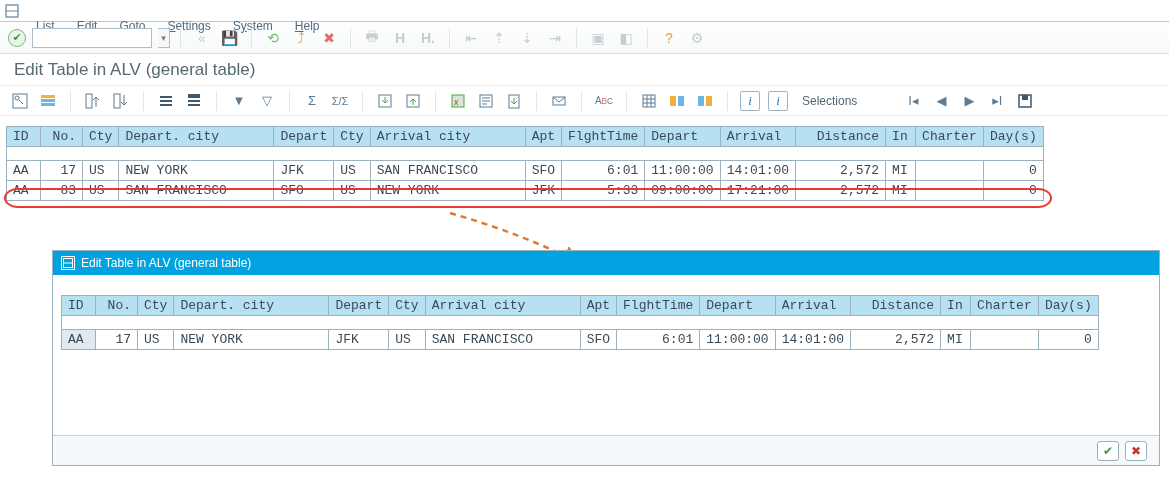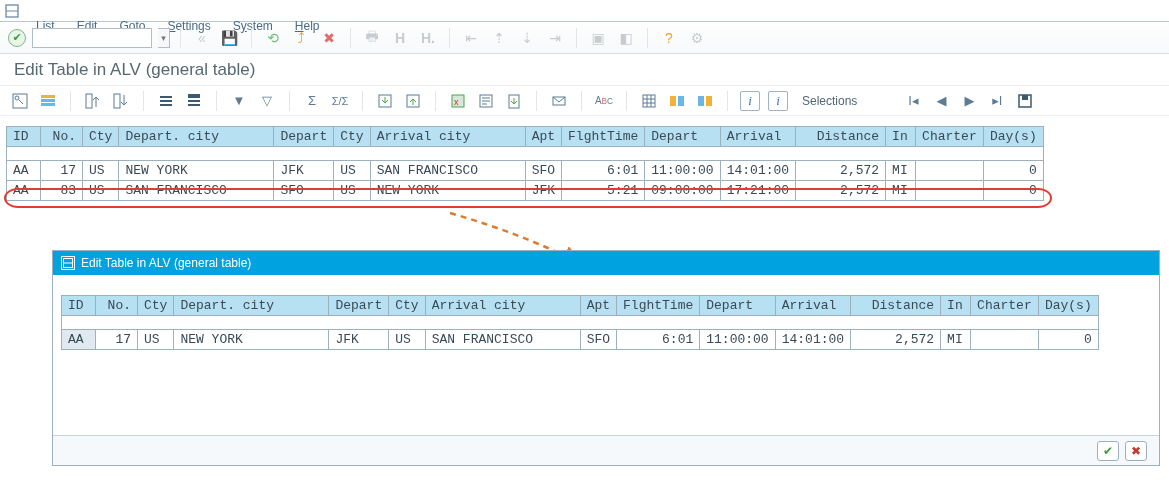--- a/index.html
+++ b/index.html
@@ -360,21 +360,21 @@
       </tr>
       <tr>
         <td>AA</td>
         <td class="r">83</td>
         <td>US</td>
         <td>SAN FRANCISCO</td>
         <td>SFO</td>
         <td>US</td>
         <td>NEW YORK</td>
         <td>JFK</td>
-        <td class="r">5:21</td>
+        <td class="r">5:33</td>
         <td>09:00:00</td>
         <td>17:21:00</td>
         <td class="r">2,572</td>
         <td>MI</td>
         <td></td>
         <td class="r">0</td>
       </tr>
     </tbody>
   </table>
 </div>

